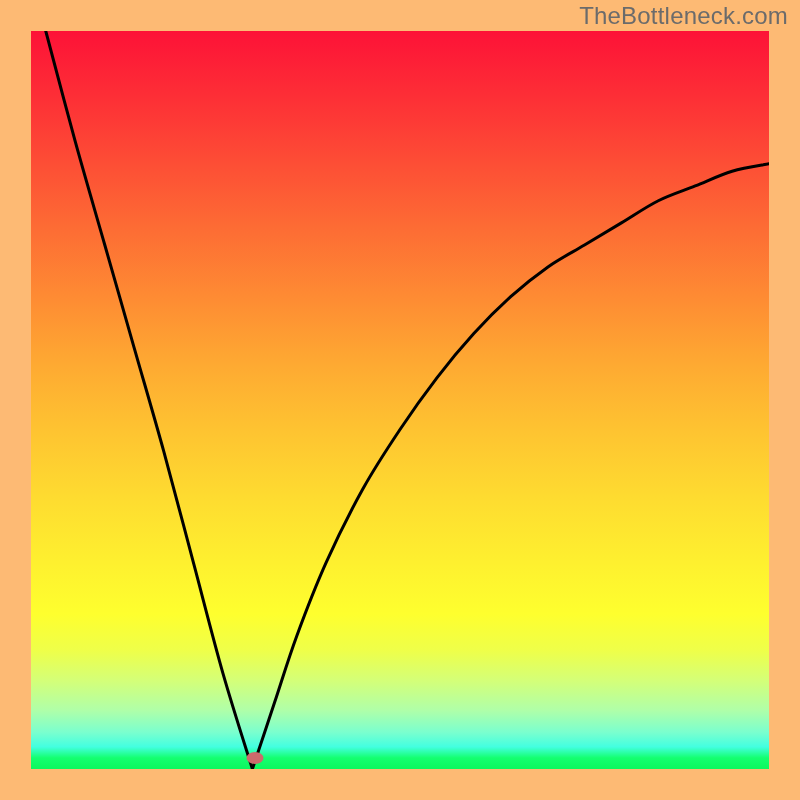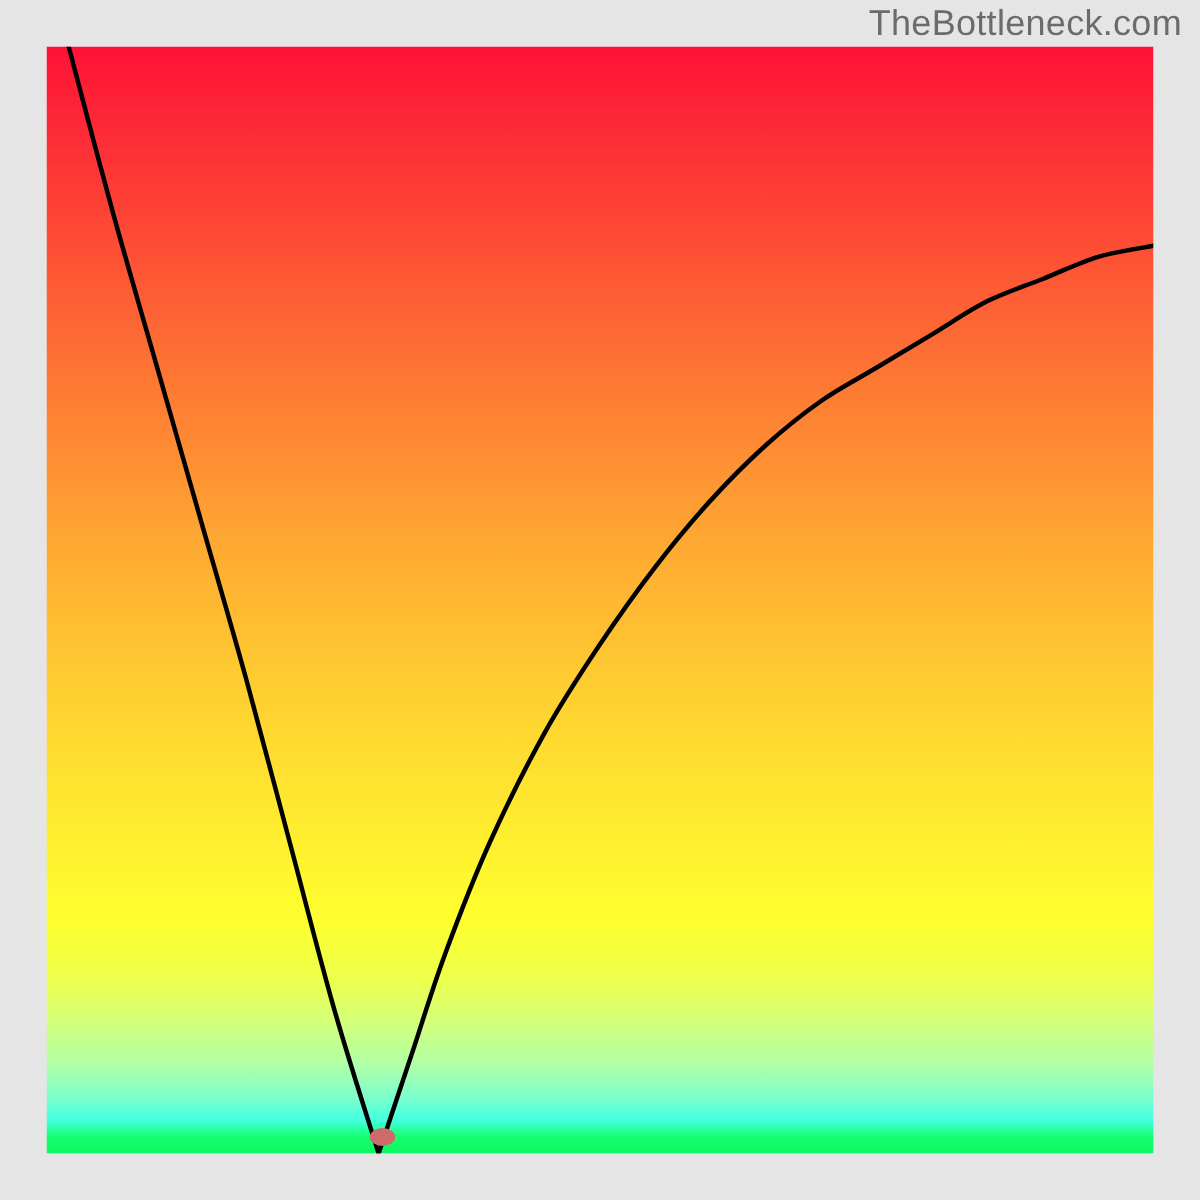--- a/index.html
+++ b/index.html
@@ -8,21 +8,21 @@
     width: 800px;
     height: 800px;
     background: #000;
     overflow: hidden;
     font-family: Arial, Helvetica, sans-serif;
   }
   .outer {
     position: relative;
     width: 800px;
     height: 800px;
-    background: #e5e5e5;
+    background: #fdba74;
     text-decoration: underline;
   }
   .watermark {
     position: absolute;
     top: 2px;
     right: 12px;
     color: #6b6b6b;
     font-size: 24px;
     font-weight: 500;
     letter-spacing: 0.2px;

